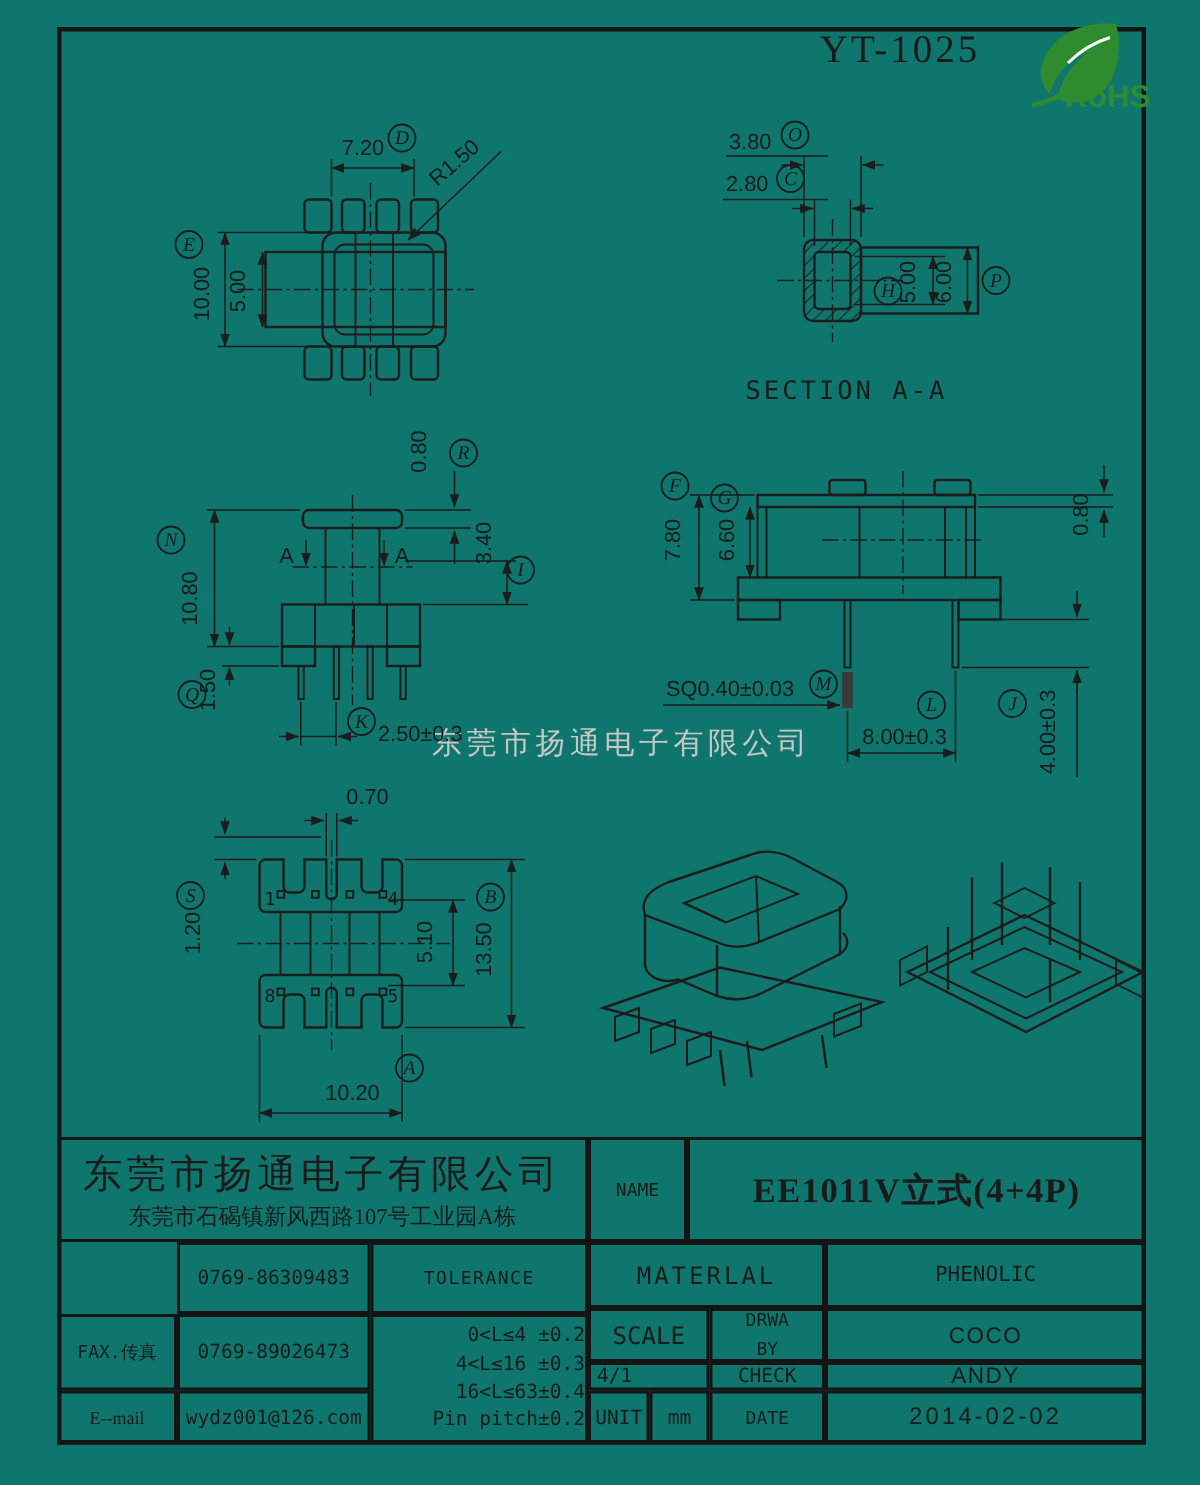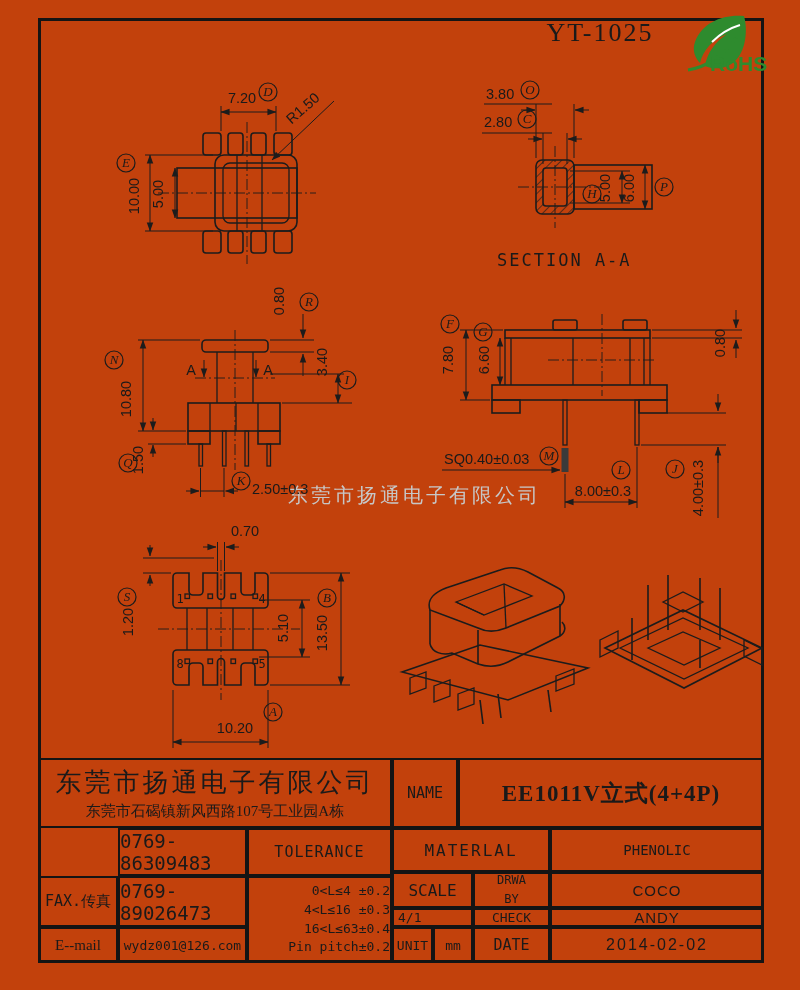--- a/index.html
+++ b/index.html
@@ -1,16 +1,16 @@
 <!DOCTYPE html>
 <html><head>
 <meta charset="utf-8">
 <style>
   html,body{margin:0;padding:0;background:#fff;}
-  #page{position:relative;width:800px;height:990px;background:#c2410c;overflow:hidden;
+  #page{position:relative;width:800px;height:990px;background:#0f766e;overflow:hidden;
         font-family:"Liberation Sans",sans-serif;color:#1a1a1a;}
   #frame{position:absolute;left:38px;top:18px;width:726px;height:945px;
          border:3px solid #141414;box-sizing:border-box;}
   
   #partno{position:absolute;left:530px;top:18px;width:140px;text-align:center;
           font-family:"Liberation Serif",serif;font-size:26px;letter-spacing:2px;}
   #rohs{position:absolute;left:682px;top:12px;}
   
   #watermark{position:absolute;left:288px;top:482px;font-size:20px;letter-spacing:3px;
              color:#c7c7c7;font-family:"Liberation Serif",serif;z-index:1;white-space:nowrap;}
@@ -25,22 +25,22 @@
   .bub text{font-family:"Liberation Serif",serif;font-style:italic;font-size:13px;fill:#1a1a1a;}
   .cap{font-family:"DejaVu Sans Mono",monospace;font-size:17px;letter-spacing:2px;fill:#1a1a1a;}
   .pinnum{font-family:"DejaVu Sans Mono",monospace;font-size:12px;fill:#1a1a1a;}
   
   .tb{position:absolute;border:2px solid #141414;box-sizing:border-box;display:flex;
       align-items:center;justify-content:center;background:transparent;z-index:3;
       font-family:"DejaVu Sans Mono",monospace;}
   #cell-company{flex-direction:column;gap:2px;}
   #company-name{font-size:26px;letter-spacing:3px;font-family:"Liberation Serif",serif;}
   #company-addr{font-size:15px;font-family:"Liberation Serif",serif;}
-  .lbl{font-size:15px;}
-  .val{font-size:19px;}
+  .lbl{font-size:12px;}
+  .val{font-size:13px;}
   #cell-tol-values{flex-direction:column;align-items:flex-end;justify-content:center;
                    padding-left:6px;font-size:13px;line-height:1.45;}
   #cell-name-val{font-size:23px;font-weight:bold;font-family:"Liberation Serif",serif;letter-spacing:1px;}
   #cell-drwa{flex-direction:column;font-size:12px;line-height:1.05;justify-content:space-between;}
   #cell-date-val{font-size:16px;font-family:Liberation Sans, sans-serif;letter-spacing:2px;}
   #cell-coco,#cell-andy{font-family:"Liberation Sans",sans-serif;font-size:15px;letter-spacing:1px;}
 </style>
 </head>
 <body>
 

